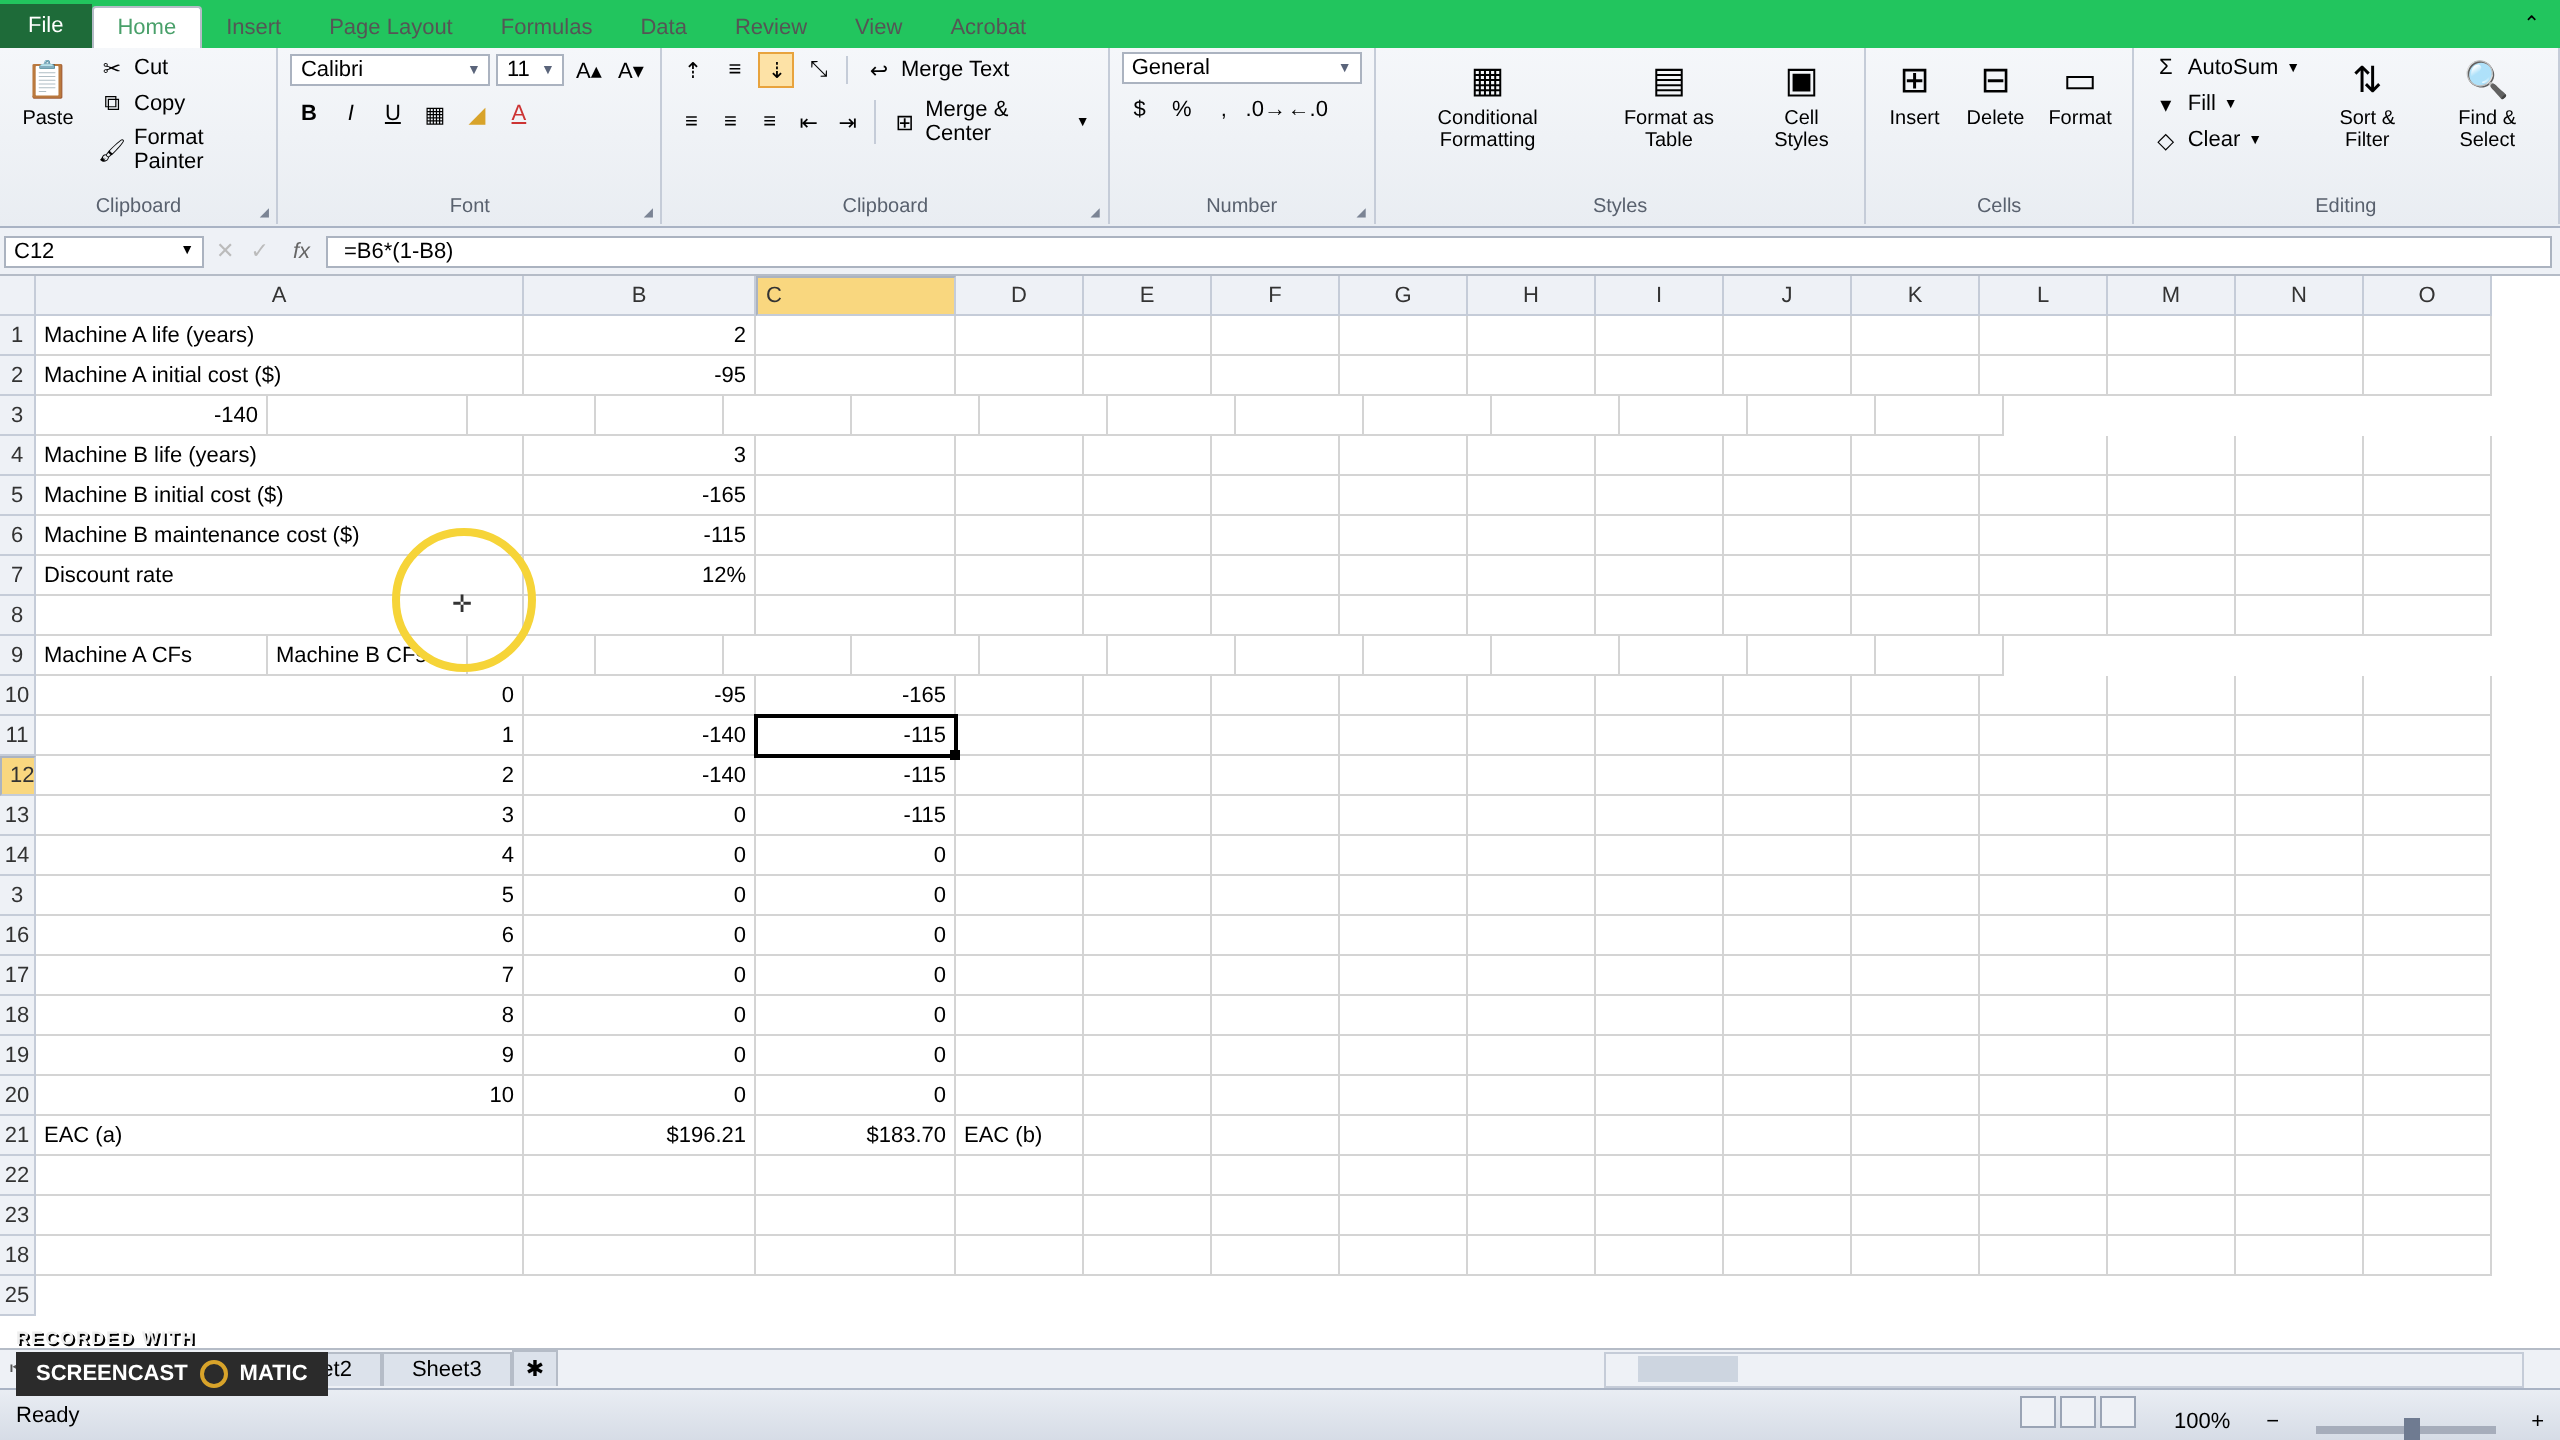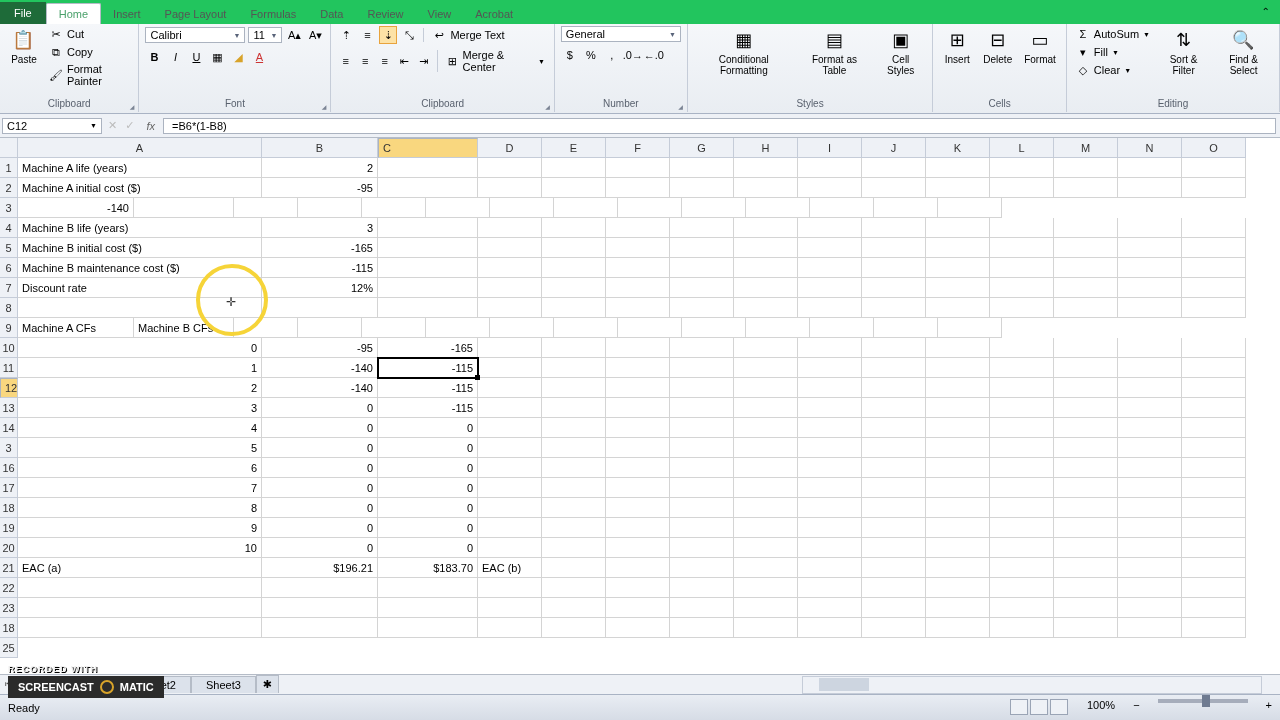--- a/index.html
+++ b/index.html
@@ -63,21 +63,21 @@
 .nav-arrows { display:flex; padding:0 2px; }
 .nav-arrows span { width:14px; text-align:center; font-size:9px; color:#555; cursor:pointer; }
 .stab { padding:2px 14px; background:#fff; border:1px solid #b5bcc7; border-bottom:none; margin-top:-1px; font-size:11px; cursor:pointer; }
 .stab.active { background:#fff; font-weight:bold; }
 .stab.inactive { background:#dce2eb; }
 .hscroll { position:absolute; right:18px; bottom:26px; width:460px; height:18px; background:#eef1f6; border:1px solid #c5ccd8; }
 .hscroll .thumb { position:absolute; left:16px; top:1px; width:50px; height:13px; background:#cdd5e0; }
 
 
 .status { position:absolute; bottom:0; left:0; right:0; height:26px; background:linear-gradient(#e9edf3,#d6dce6); border-top:1px solid #a9b3c4; display:flex; align-items:center; justify-content:space-between; padding:0 8px; font-size:11px; }
-.zoom { display:flex; align-items:flex-start; gap:18px; }
+.zoom { display:flex; align-items:flex-end; gap:18px; }
 .zoom .slider { width:90px; height:4px; background:#a6adbb; position:relative; }
 .zoom .slider .knob { position:absolute; left:44px; top:-4px; width:8px; height:12px; background:#6f7b91; }
 .view-btns span { display:inline-block; width:18px; height:16px; border:1px solid #9aa4b5; margin:0 1px; background:#eef1f6; }
 
 
 .watermark { position:absolute; left:8px; bottom:22px; color:#fff; font-weight:bold; background:#2b2b2b; padding:4px 10px; font-size:13px; display:flex; align-items:center; gap:6px; }
 .watermark .rec { font-size:9px; letter-spacing:1px; position:absolute; top:-12px; left:0; color:#eee; text-shadow:1px 1px 0 #000; }
 .watermark .o { width:14px; height:14px; border:2px solid #d8a32a; border-radius:50%; display:inline-block; }
 </style>
 </head>

